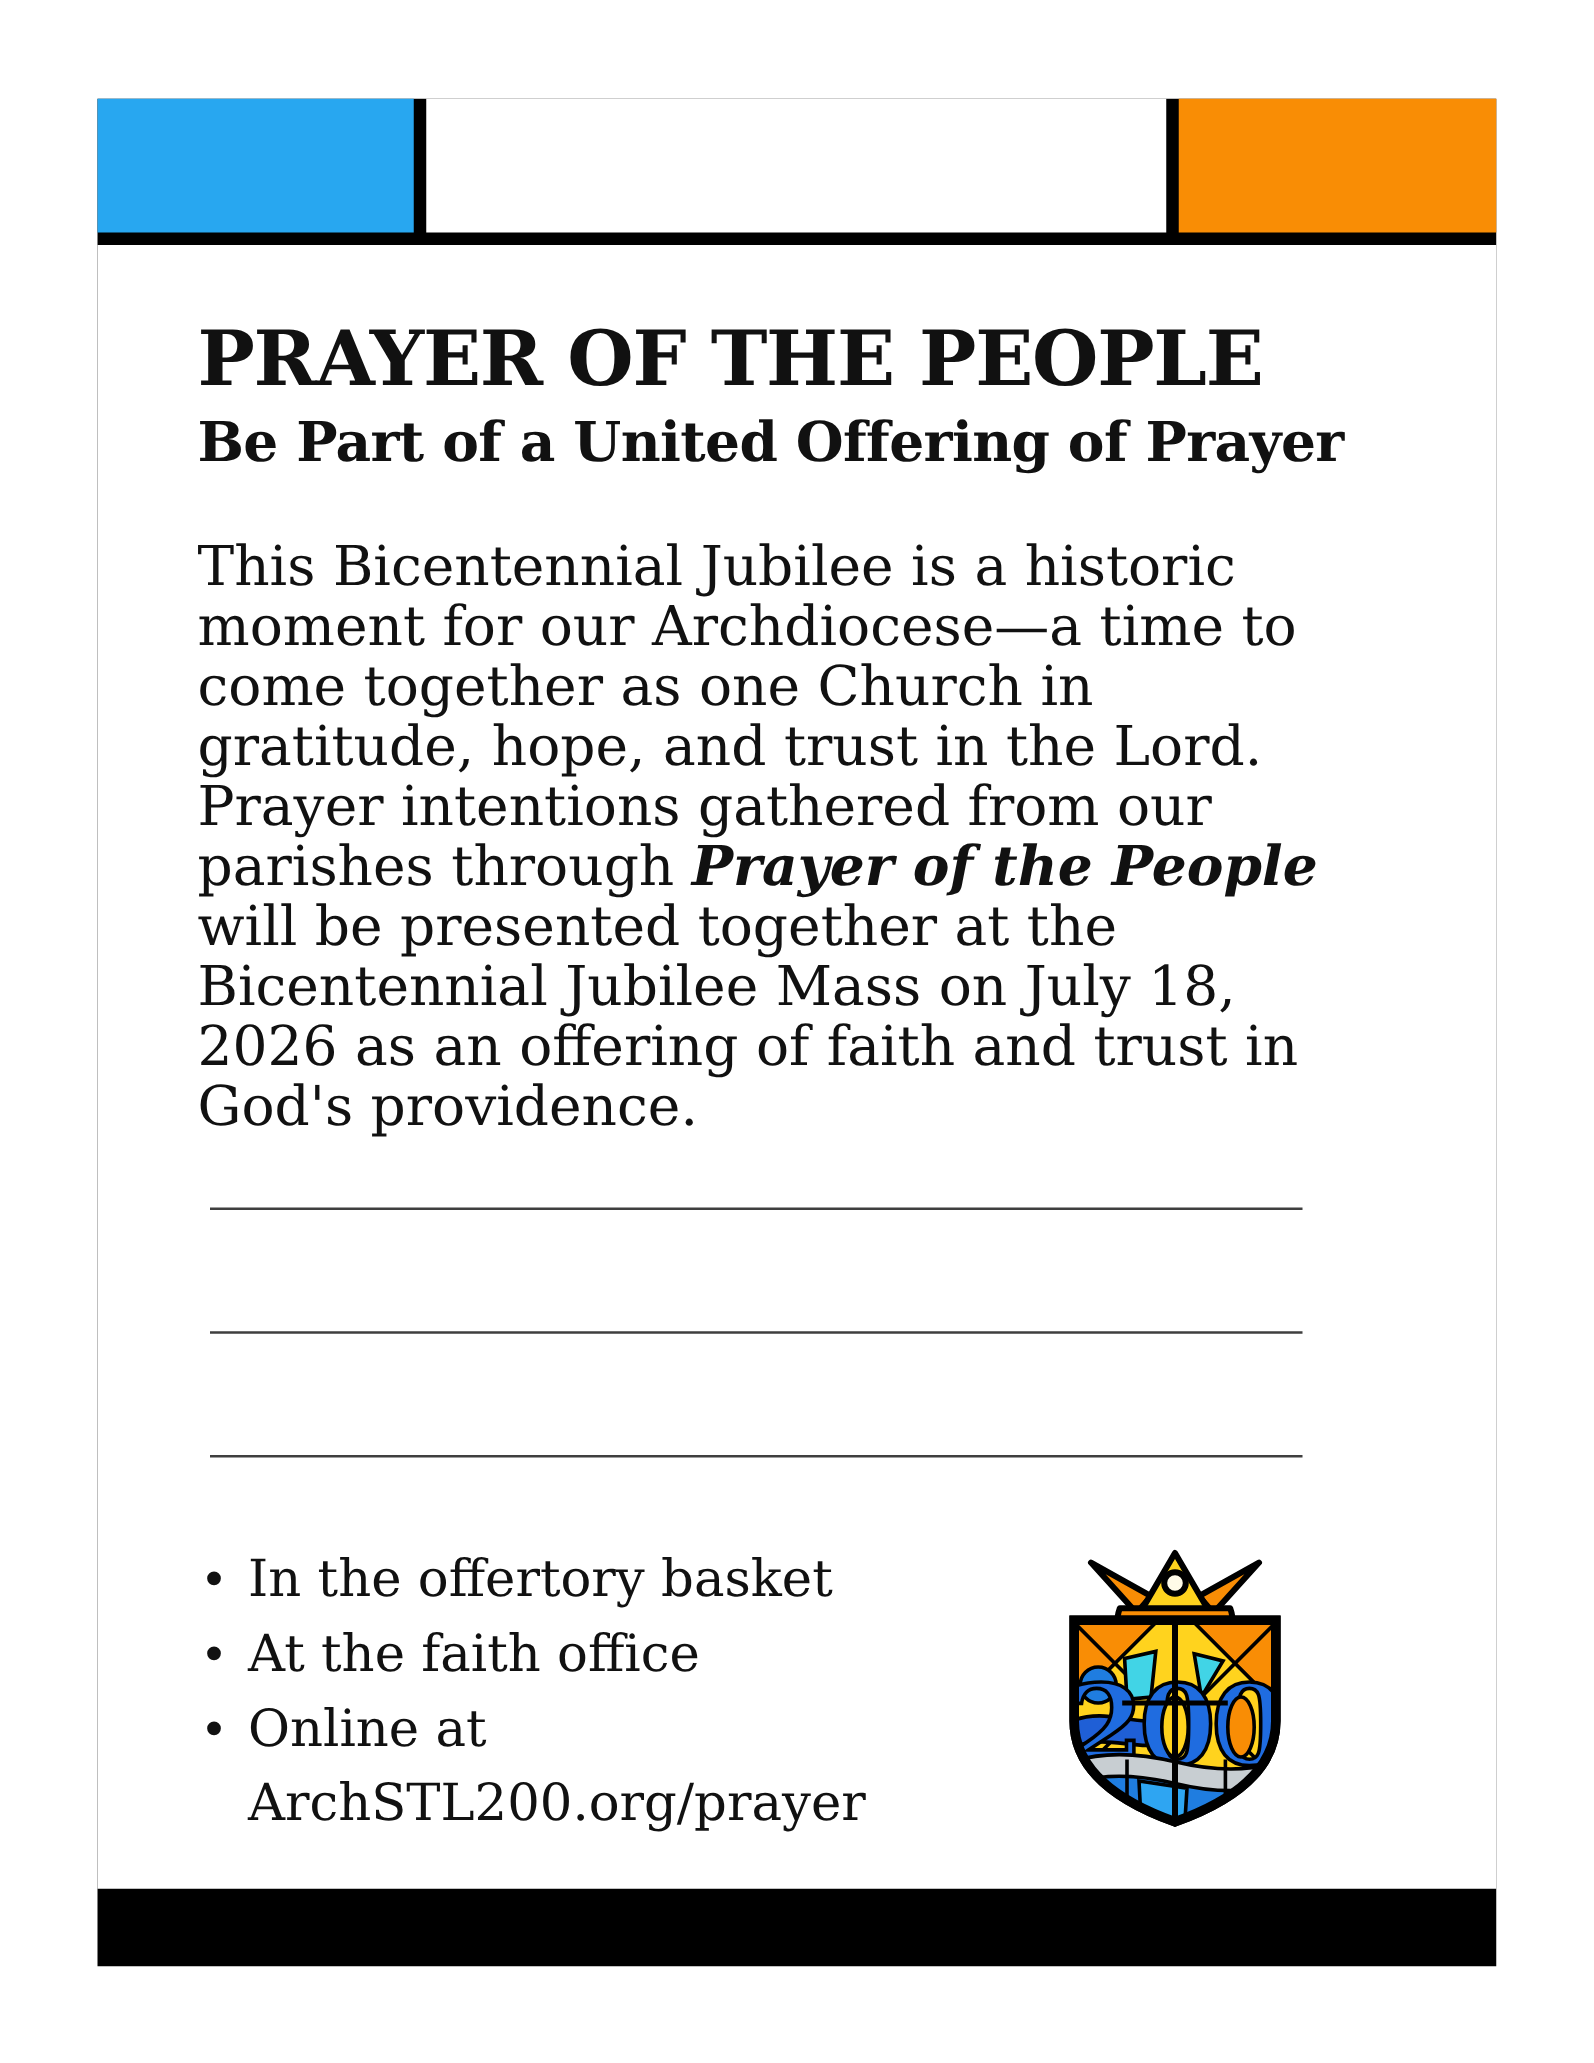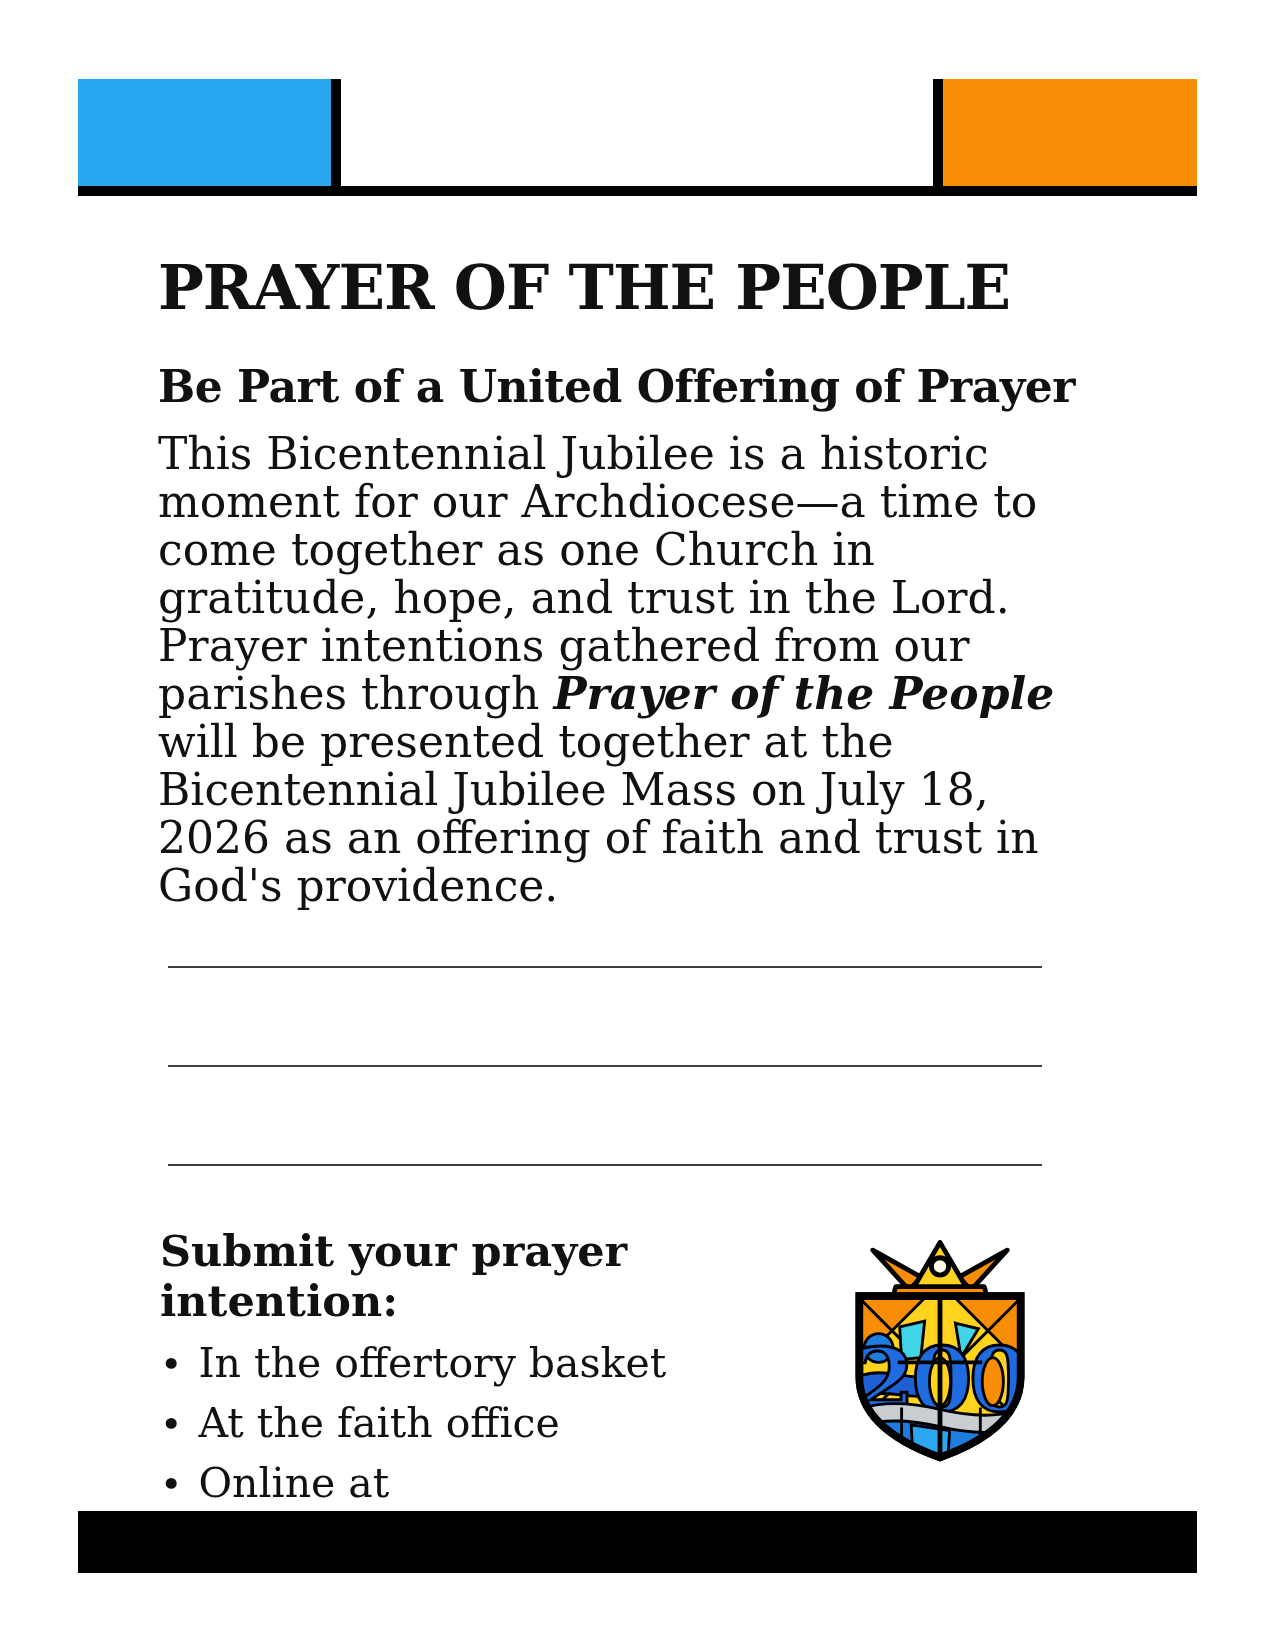--- a/index.html
+++ b/index.html
@@ -25,21 +25,21 @@
   .block-white{flex:1;background:#ffffff;}
   .block-orange{width:254px;background:var(--accent-orange);}
   .content{position:relative;background:#ffffff;height:1315px;overflow:hidden;}
 
   .headline{position:absolute;left:80px;top:60px;width:906px;}
   .title{
     font-size:61px;font-weight:700;line-height:1.06;letter-spacing:-1px;
     white-space:nowrap;color:var(--text-black);
   }
   .subtitle{
-    font-size:44px;font-weight:700;margin-top:40px;letter-spacing:-0.5px;
+    font-size:44px;font-weight:700;margin-top:8px;letter-spacing:-0.5px;
     white-space:nowrap;color:var(--text-black);
   }
   .body-text{
     position:absolute;left:80px;top:234px;width:900px;
     font-size:44px;line-height:48px;color:var(--text-black);
   }
   .body-text .em{font-style:italic;font-weight:700;}
   .write-line{
     position:absolute;left:90px;width:874px;height:0;
     border-top:2px solid var(--line-gray);
@@ -77,21 +77,20 @@
       <div class="subtitle">Be Part of a United Offering of Prayer</div>
     </div>
 
     <p class="body-text"><span>This Bicentennial Jubilee is a historic moment for our Archdiocese—a time to come together as one Church in gratitude, hope, and trust in the Lord. Prayer intentions gathered from our parishes through </span><span class="em">Prayer of the People</span><span> will be presented together at the Bicentennial Jubilee Mass on July 18, 2026 as an offering of faith and trust in God's providence.</span></p>
 
     <div class="write-line l1"></div>
     <div class="write-line l2"></div>
     <div class="write-line l3"></div>
 
     <div class="submit">
-      <div class="submit-heading">Submit your prayer intention:</div>
       <ul class="submit-list">
         <li>
           <span class="bullet">•</span>
           <span>In the offertory basket</span>
         </li>
         <li>
           <span class="bullet">•</span>
           <span>At the faith office</span>
         </li>
         <li>

